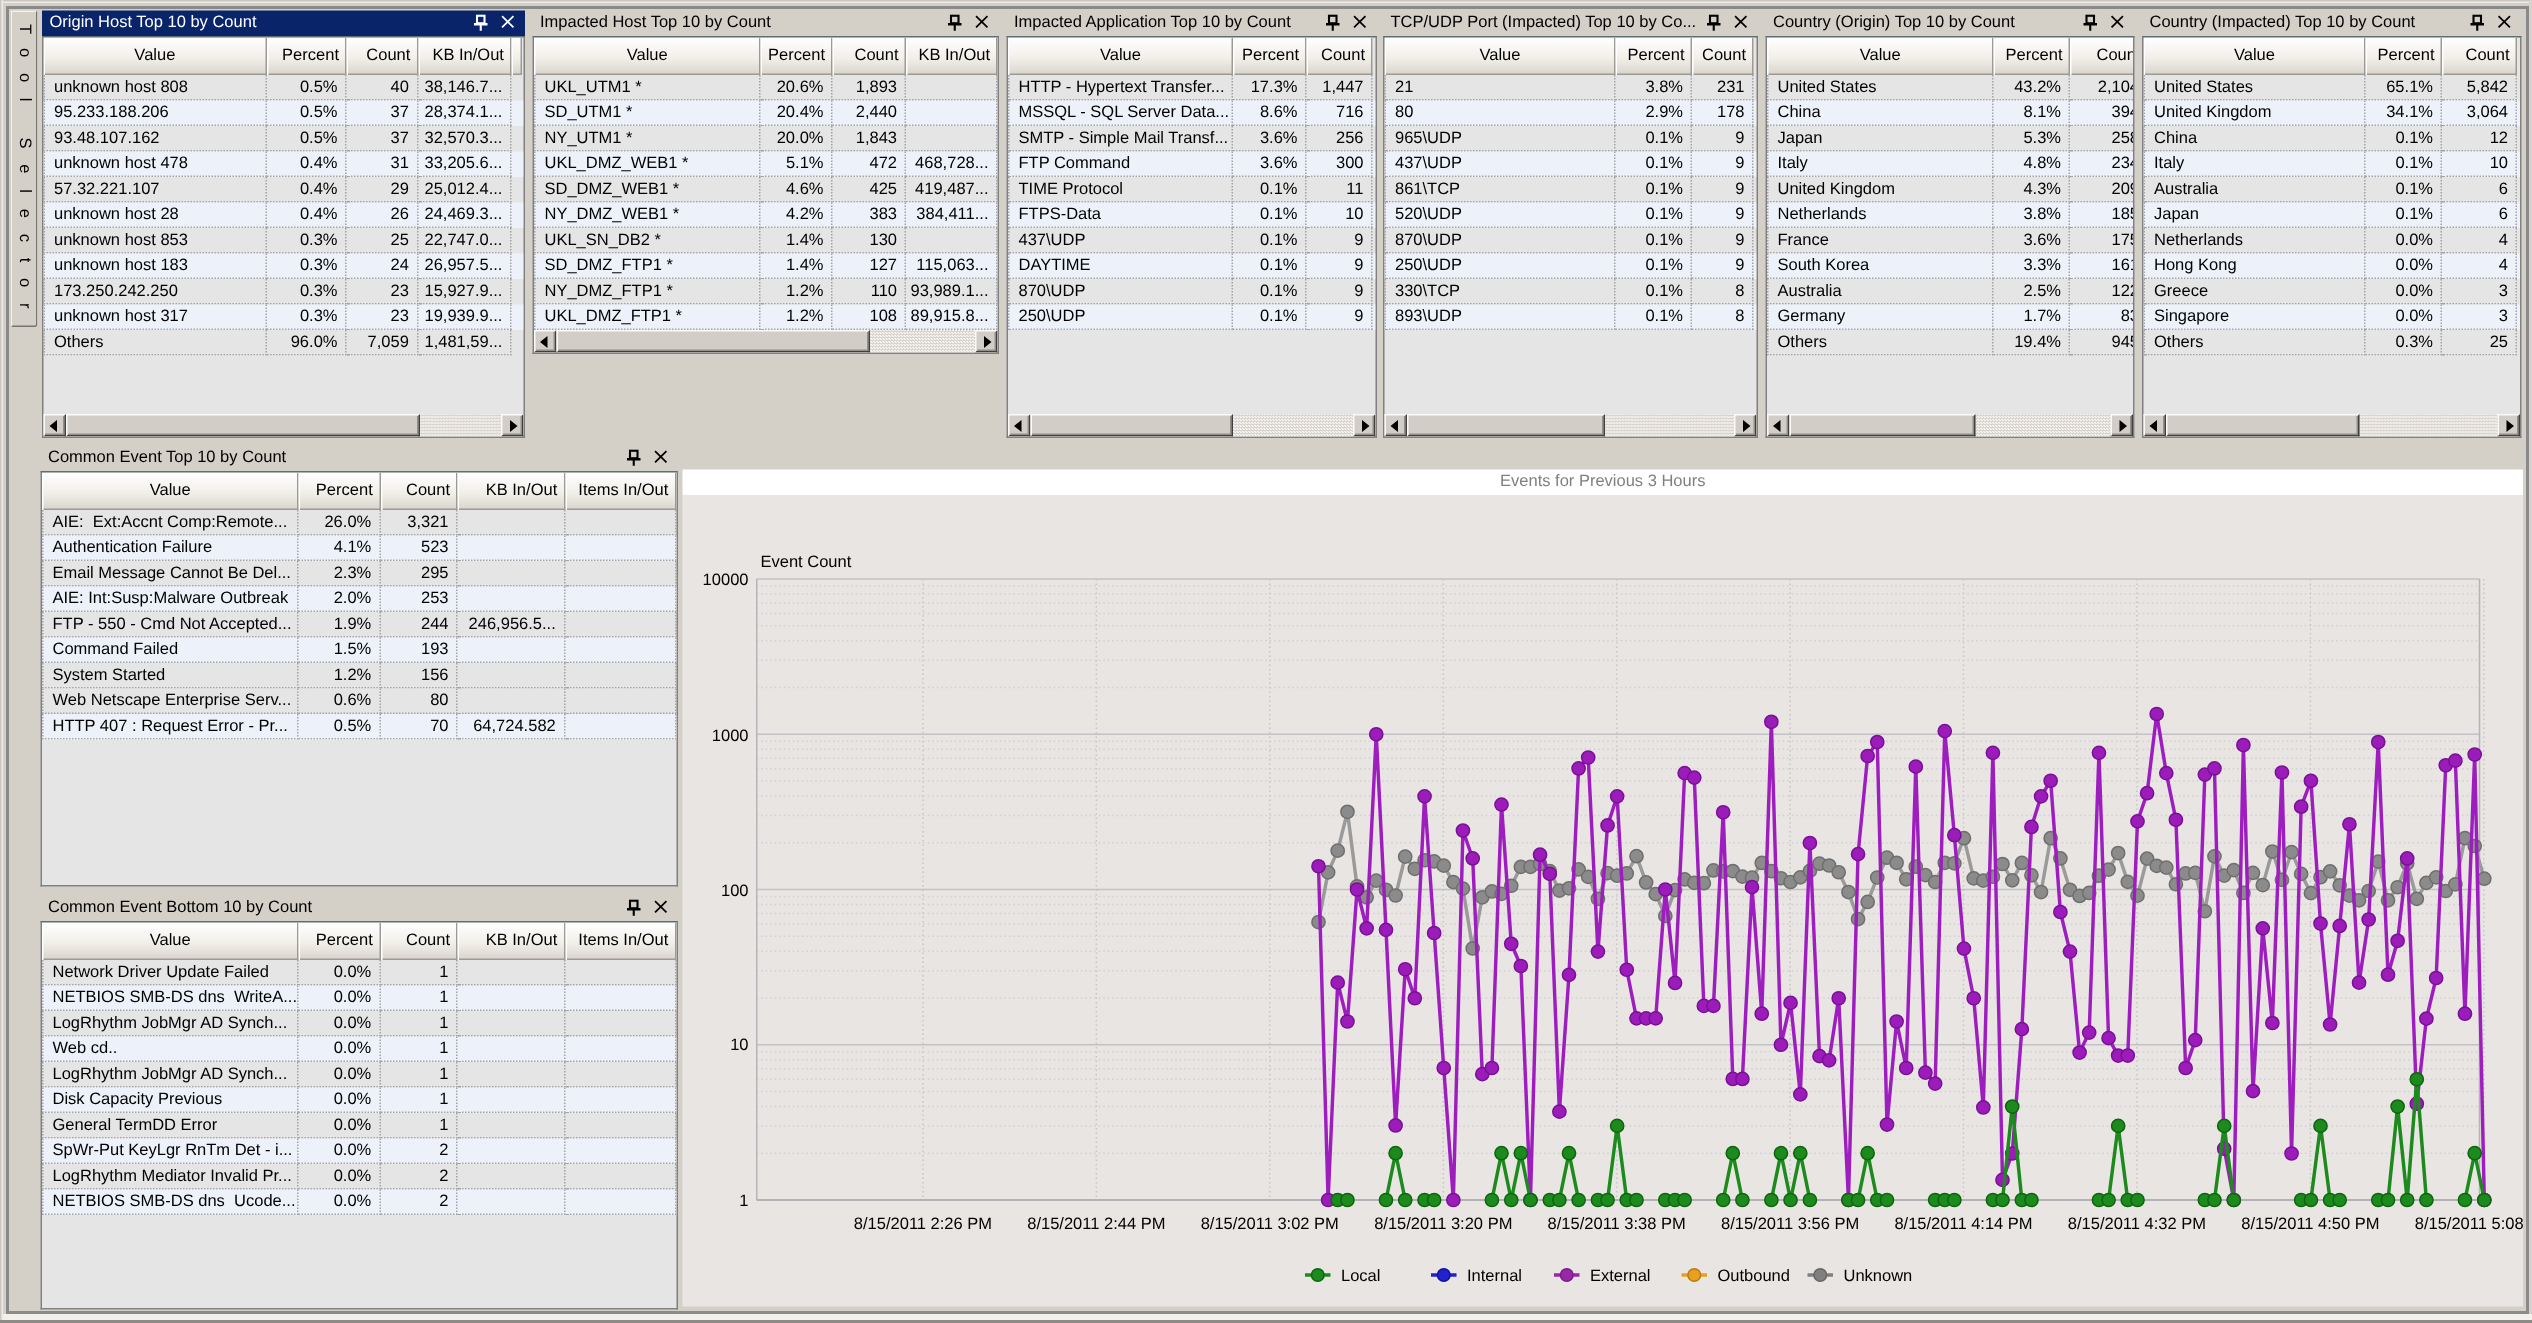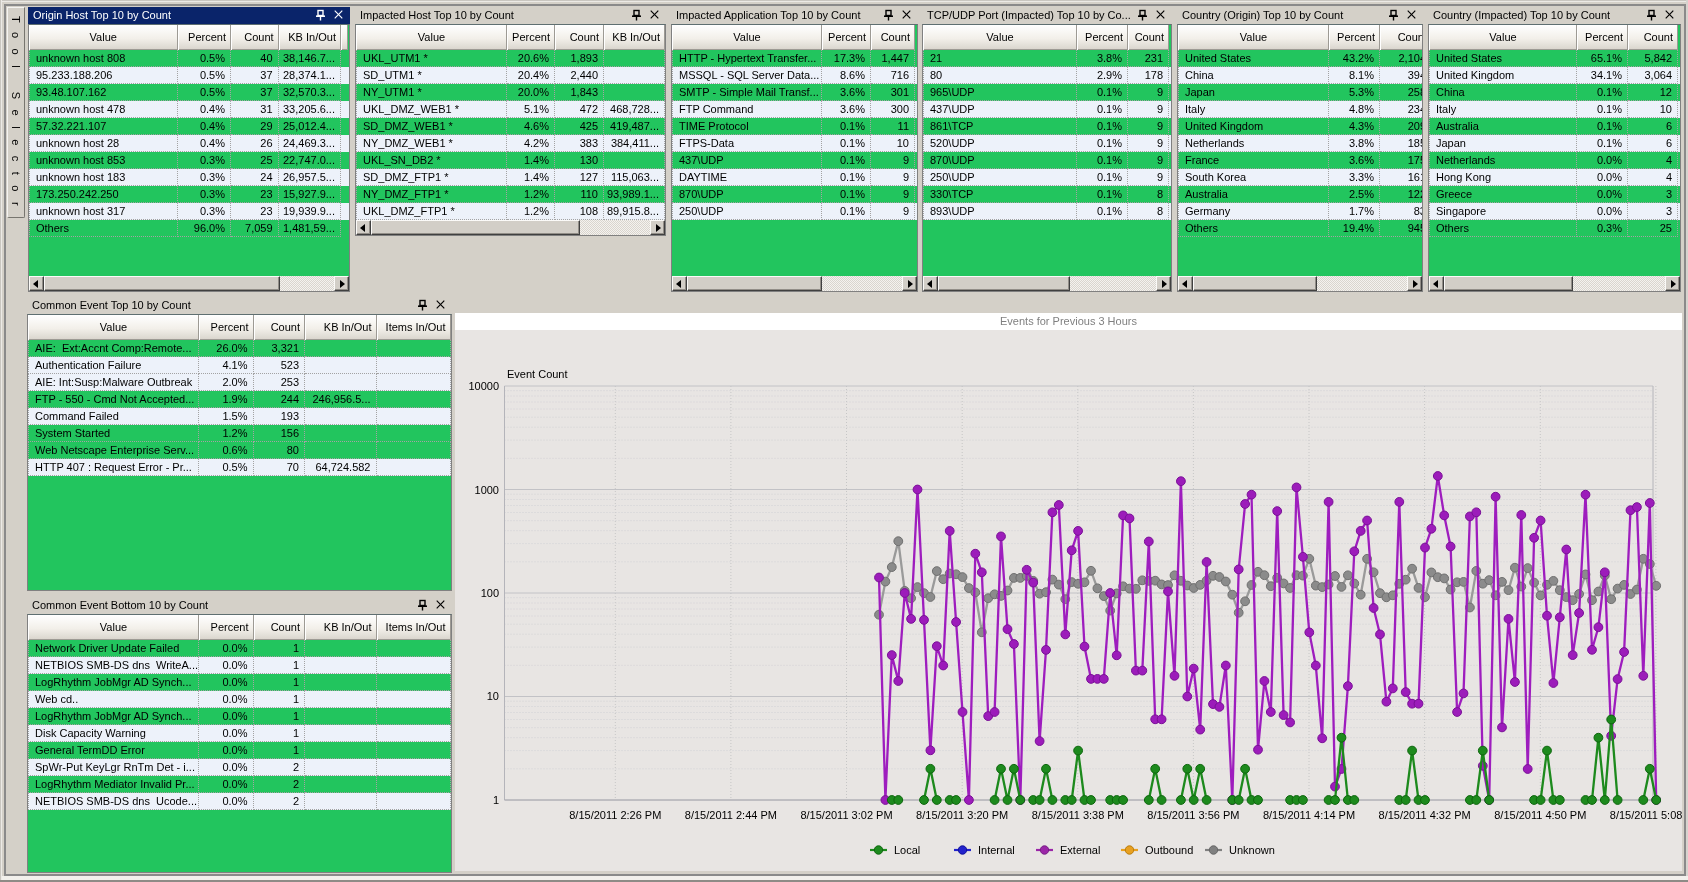--- a/index.html
+++ b/index.html
@@ -2,21 +2,21 @@
 <html><head><meta charset="utf-8"><title>d</title><style>
 *{margin:0;padding:0;box-sizing:border-box}
 html,body{width:1688px;height:882px;overflow:hidden}
 body{background:#d4d0c8;font-family:"Liberation Sans",sans-serif;font-size:11px;color:#000;position:relative}
 .panel{position:absolute}
 .tbar{position:absolute;left:0;top:0;right:0;height:17px;line-height:17px;background:#d4d0c8;white-space:nowrap;overflow:hidden}
 .tbar.active{background:#0a246a;color:#fff}
 .ttxt{padding-left:5px}
 .ticons{position:absolute;right:6px;top:2px}
 .pic{vertical-align:top;margin-left:7px}
-.content{position:absolute;left:0;top:17px;right:0;bottom:0;background:#22c55e;border:1px solid #808080;border-top-color:#5f6f71;overflow:hidden}
+.content{position:absolute;left:0;top:17px;right:0;bottom:0;background:#e5e5e5;border:1px solid #808080;border-top-color:#5f6f71;overflow:hidden}
 .hdr{display:flex;height:25px;overflow:hidden}
 .hcell{flex:none;height:25px;line-height:24px;background:linear-gradient(#ffffff,#f2efe9 55%,#d8d4cc);box-shadow:inset -1px 0 0 #9d9a94, inset 1px 1px 0 #ffffff, inset 0 -1px 0 #9d9a94;overflow:hidden;white-space:nowrap}
 .hc-c{text-align:center}
 .hc-r{text-align:right;padding-right:5px}
 .row{display:flex;height:17px;line-height:16px;overflow:hidden}
 .row.alt{background:#edf2fa}
 .cell{flex:none;height:17px;border-right:1px dotted #a3a3a3;border-bottom:1px dotted #a3a3a3;overflow:hidden;white-space:nowrap}
 .cell:first-child{border-left:1px dotted #a3a3a3}
 .cl{text-align:left;padding-left:6px}
 .cr{text-align:right;padding-right:5px}
@@ -265,21 +265,21 @@
         <div class="cell cr" style="width:44px">1,447</div>
       </div>
       <div class="row alt">
         <div class="cell cl" style="width:150px">MSSQL - SQL Server Data...</div>
         <div class="cell cr" style="width:49px">8.6%</div>
         <div class="cell cr" style="width:44px">716</div>
       </div>
       <div class="row">
         <div class="cell cl" style="width:150px">SMTP - Simple Mail Transf...</div>
         <div class="cell cr" style="width:49px">3.6%</div>
-        <div class="cell cr" style="width:44px">301</div>
+        <div class="cell cr" style="width:44px">256</div>
       </div>
       <div class="row alt">
         <div class="cell cl" style="width:150px">FTP Command</div>
         <div class="cell cr" style="width:49px">3.6%</div>
         <div class="cell cr" style="width:44px">300</div>
       </div>
       <div class="row">
         <div class="cell cl" style="width:150px">TIME Protocol</div>
         <div class="cell cr" style="width:49px">0.1%</div>
         <div class="cell cr" style="width:44px">11</div>
@@ -598,20 +598,27 @@
         <div class="cell cr" style="width:71.5px"></div>
         <div class="cell cr" style="width:74px"></div>
       </div>
       <div class="row alt">
         <div class="cell cl" style="width:171px">Authentication Failure</div>
         <div class="cell cr" style="width:54.5px">4.1%</div>
         <div class="cell cr" style="width:51.5px">523</div>
         <div class="cell cr" style="width:71.5px"></div>
         <div class="cell cr" style="width:74px"></div>
       </div>
+      <div class="row">
+        <div class="cell cl" style="width:171px">Email Message Cannot Be Del...</div>
+        <div class="cell cr" style="width:54.5px">2.3%</div>
+        <div class="cell cr" style="width:51.5px">295</div>
+        <div class="cell cr" style="width:71.5px"></div>
+        <div class="cell cr" style="width:74px"></div>
+      </div>
       <div class="row alt">
         <div class="cell cl" style="width:171px">AIE: Int:Susp:Malware Outbreak</div>
         <div class="cell cr" style="width:54.5px">2.0%</div>
         <div class="cell cr" style="width:51.5px">253</div>
         <div class="cell cr" style="width:71.5px"></div>
         <div class="cell cr" style="width:74px"></div>
       </div>
       <div class="row">
         <div class="cell cl" style="width:171px">FTP - 550 - Cmd Not Accepted...</div>
         <div class="cell cr" style="width:54.5px">1.9%</div>
@@ -699,21 +706,21 @@
         <div class="cell cr" style="width:74px"></div>
       </div>
       <div class="row">
         <div class="cell cl" style="width:171px">LogRhythm JobMgr AD Synch...</div>
         <div class="cell cr" style="width:54.5px">0.0%</div>
         <div class="cell cr" style="width:51.5px">1</div>
         <div class="cell cr" style="width:71.5px"></div>
         <div class="cell cr" style="width:74px"></div>
       </div>
       <div class="row alt">
-        <div class="cell cl" style="width:171px">Disk Capacity Warning</div>
+        <div class="cell cl" style="width:171px">Disk Capacity Previous</div>
         <div class="cell cr" style="width:54.5px">0.0%</div>
         <div class="cell cr" style="width:51.5px">1</div>
         <div class="cell cr" style="width:71.5px"></div>
         <div class="cell cr" style="width:74px"></div>
       </div>
       <div class="row">
         <div class="cell cl" style="width:171px">General TermDD Error</div>
         <div class="cell cr" style="width:54.5px">0.0%</div>
         <div class="cell cr" style="width:51.5px">1</div>
         <div class="cell cr" style="width:71.5px"></div>

